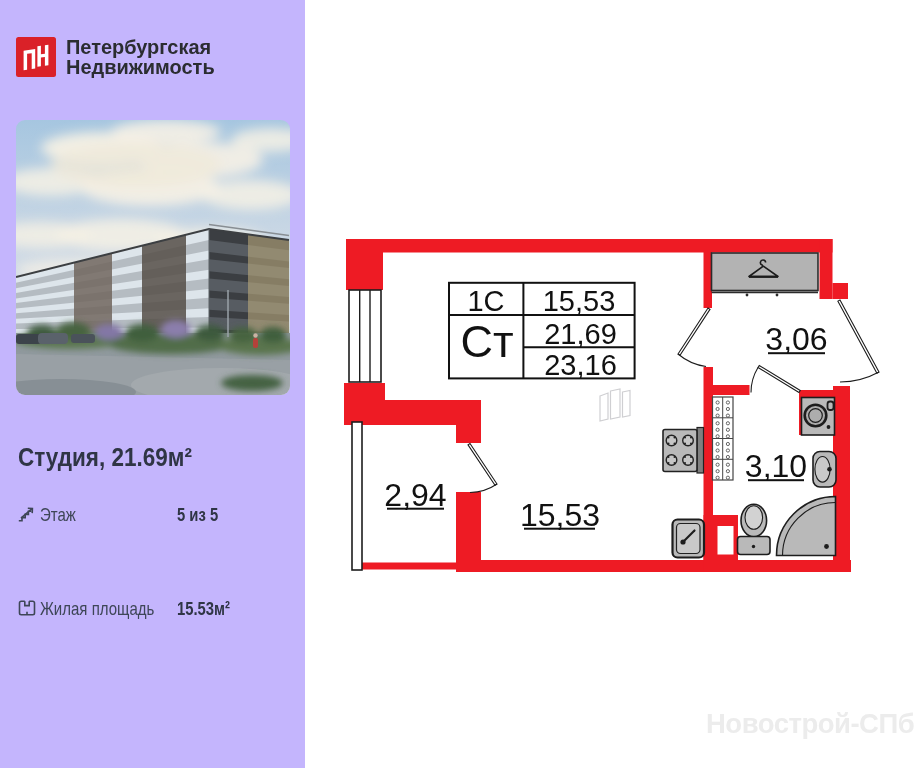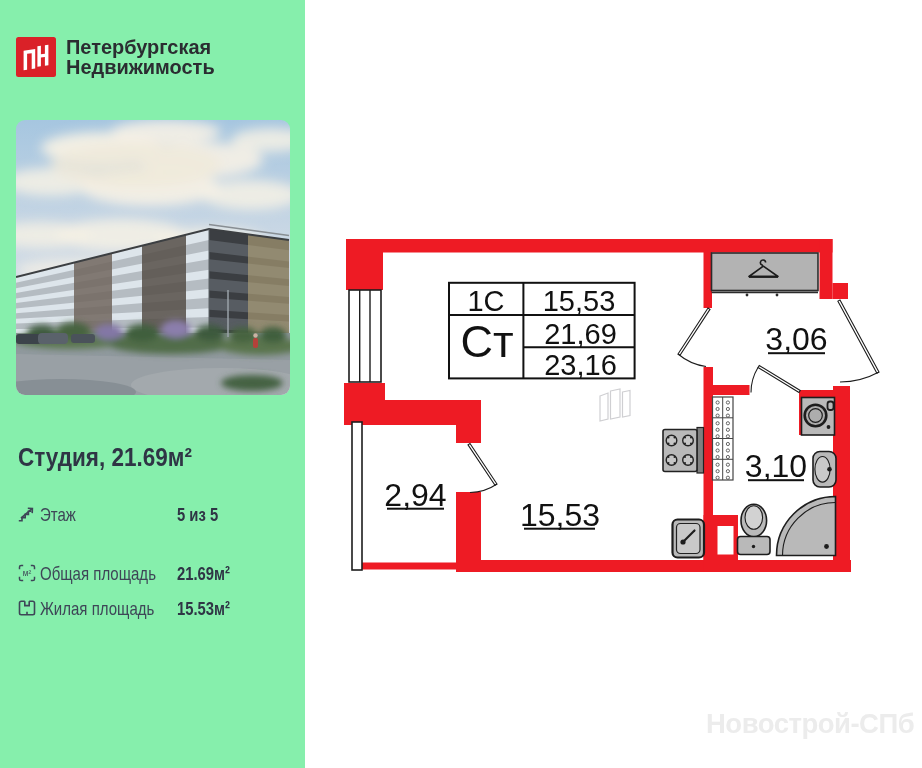--- a/index.html
+++ b/index.html
@@ -1,18 +1,18 @@
 <!DOCTYPE html>
 <html><head>
 <meta charset="utf-8">
 <style>
 html,body{margin:0;padding:0;}
 body{width:922px;height:768px;background:#ffffff;font-family:"Liberation Sans",sans-serif;}
 #page{position:relative;width:922px;height:768px;overflow:hidden;background:#ffffff;}
-#side{position:absolute;left:0;top:0;width:305px;height:768px;background:#86efac;}
+#side{position:absolute;left:0;top:0;width:305px;height:768px;background:#c4b5fd;}
 #logo{position:absolute;left:16px;top:37px;}
 #logotxt{position:absolute;left:66px;top:37px;font-size:21px;line-height:20px;font-weight:bold;color:#2b2d31;white-space:nowrap;transform:scaleX(0.95);transform-origin:0 0;}
 #photo{position:absolute;left:16px;top:120px;}
 #title{position:absolute;left:18px;top:442px;font-size:26px;font-weight:bold;color:#2f3545;white-space:nowrap;transform:scaleX(0.865);transform-origin:0 0;}
 .row{position:absolute;left:18px;width:280px;height:20px;}
 .lab{position:absolute;left:22px;top:0;font-size:19px;color:#3e4657;white-space:nowrap;transform:scaleX(0.79);transform-origin:0 0;}
 .val{position:absolute;left:158.5px;top:0;font-size:19px;font-weight:bold;color:#2f3545;white-space:nowrap;transform:scaleX(0.78);transform-origin:0 0;}
 .ric{position:absolute;left:0;top:1px;}
 #plansvg{position:absolute;left:0;top:0;}
 </style>
@@ -236,30 +236,20 @@
         <svg class="ric" width="18" height="18" viewBox="0 0 18 18">
           <g stroke="#3e4657" stroke-width="1.6" fill="none">
             <path d="M0.8,15.8 H4 V12.6 H7.2 V9.4 H10.4 V6.2 H13.4"></path>
             <path d="M3,13.2 L13.8,3.8"></path>
             <path d="M9.8,3.2 L14.4,3.4 L14.2,8.1"></path>
           </g>
         </svg>
         <span class="lab">Этаж</span>
         <span class="val">5 из 5</span>
       </div>
-      <div class="row" style="top:563px;">
-        <svg class="ric" width="18" height="18" viewBox="0 0 18 18">
-          <g stroke="#3e4657" stroke-width="1.5" fill="none">
-            <path d="M1.5,5.2 V3.1 a1.6,1.6 0 0 1 1.6,-1.6 H5.2 M12.8,1.5 h2.1 a1.6,1.6 0 0 1 1.6,1.6 V5.2 M16.5,12.8 v2.1 a1.6,1.6 0 0 1 -1.6,1.6 H12.8 M5.2,16.5 H3.1 a1.6,1.6 0 0 1 -1.6,-1.6 V12.8"></path>
-          </g>
-          <text x="9" y="12" font-size="8.2" text-anchor="middle" fill="#3e4657" font-family="Liberation Sans,sans-serif">м²</text>
-        </svg>
-        <span class="lab">Общая площадь</span>
-        <span class="val">21.69м²</span>
-      </div>
       <div class="row" style="top:598px;padding-left:29px;">
         <svg class="ric" width="18" height="18" viewBox="0 0 18 18">
           <g stroke="#3e4657" stroke-width="1.6" fill="none">
             <path d="M6.8,2.2 H3.2 a1.7,1.7 0 0 0 -1.7,1.7 V14 a1.7,1.7 0 0 0 1.7,1.7 H14.8 a1.7,1.7 0 0 0 1.7,-1.7 V3.9 a1.7,1.7 0 0 0 -1.7,-1.7 H11.2"></path>
             <path d="M6.8,2.2 V6.6 H11.2 V2.2"></path>
             <path d="M9,15.7 V12.8"></path>
           </g>
         </svg>
         <span class="lab">Жилая площадь</span>
         <span class="val">15.53м²</span>

